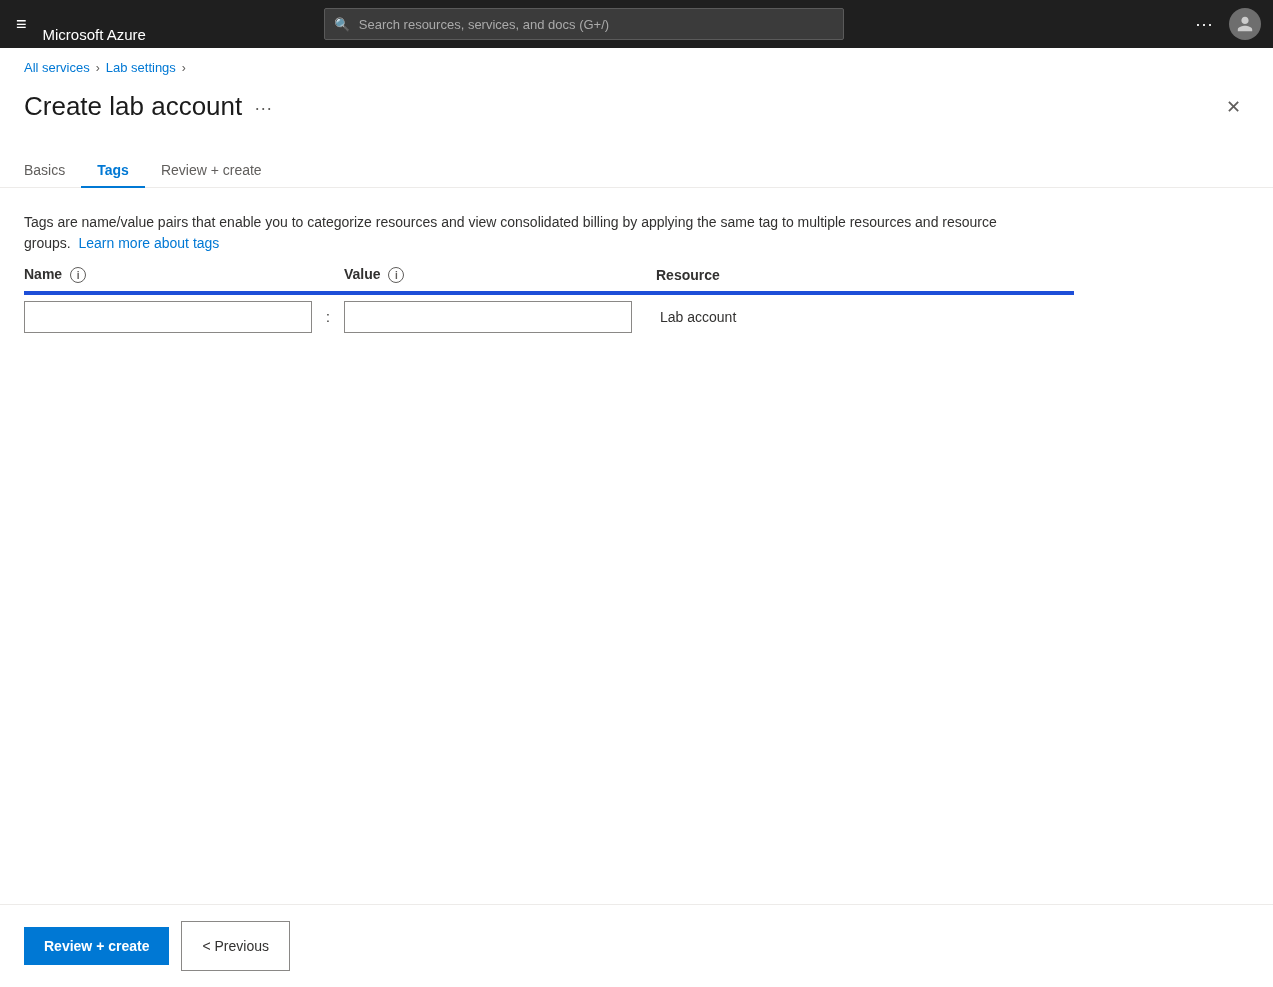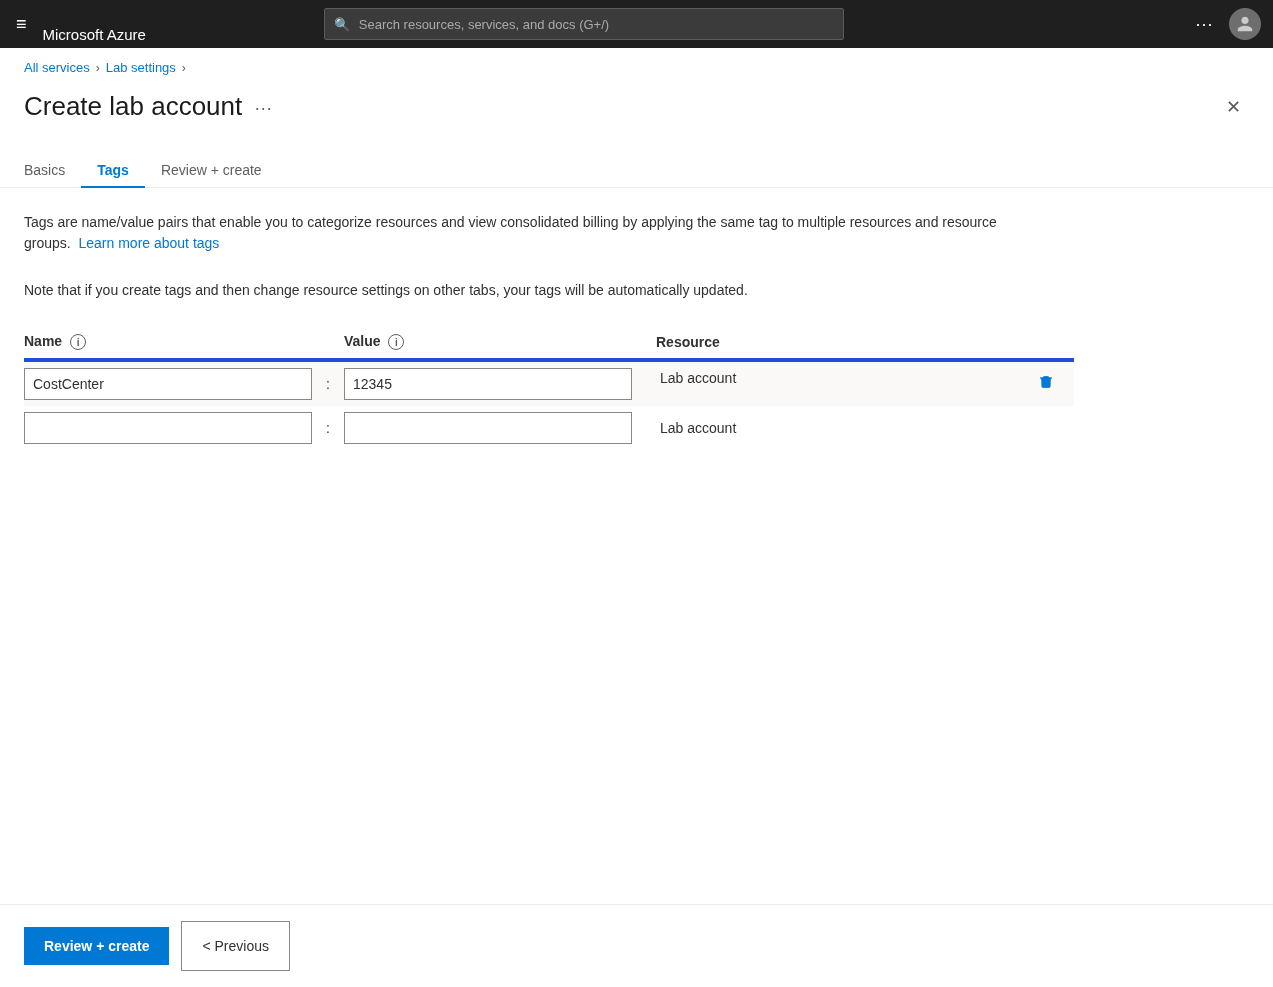--- a/index.html
+++ b/index.html
@@ -144,21 +144,21 @@
 
     
     .content {
       padding: 24px 24px 0 24px;
     }
     .description-text {
       font-size: 14px;
       color: #323130;
       line-height: 1.5;
       max-width: 980px;
-      margin-bottom: 26px;
+      margin-bottom: 4px;
     }
     .description-text a {
       color: #0078d4;
       text-decoration: none;
     }
     .note-text {
       font-size: 14px;
       color: #323130;
       line-height: 1.5;
       max-width: 980px;
@@ -318,61 +318,38 @@
   <div class="tab">Basics</div>
   <div class="tab active">Tags</div>
   <div class="tab">Review + create</div>
 </div>
 
 <div class="content">
   <p class="description-text">
     <span>Tags are name/value pairs that enable you to categorize resources and view consolidated billing by applying the same tag to multiple resources and resource groups.</span>
     &nbsp;<a>Learn more about tags</a>
   </p>
-  <p class="note-text">Note that if you create tags and then change resource settings on other tabs, your tags will be automatically updated.</p>
 
   <table class="tags-table">
     <thead>
       <tr>
         <th>
           <span>Name</span>
           <span class="info-icon">i</span>
         </th>
         <th></th>
         <th>
           <span>Value</span>
           <span class="info-icon">i</span>
         </th>
         <th>Resource</th>
       </tr>
     </thead>
     <tbody>
 
-      <tr class="filled-row">
-        <td>
-          <input type="text" class="tag-input filled-input" value="CostCenter" style="">
-        </td>
-        <td class="colon-cell">:</td>
-        <td>
-          <input type="text" class="tag-input filled-input" value="12345" style="">
-        </td>
-        <td>
-          <span class="resource-cell">Lab account</span>
-          <button class="delete-btn" title="Delete">
-            <svg width="16" height="16" viewBox="0 0 24 24" fill="#0078d4">
-                <path d="M3 6h18M8 6V4h8v2M19 6l-1 14H6L5 6"></path>
-                <path d="M3 6h18" stroke="#0078d4" stroke-width="2" fill="none"></path>
-                <rect x="5" y="6" width="14" height="2" fill="#0078d4"></rect>
-                <path d="M8 10v8M12 10v8M16 10v8" stroke="#0078d4" stroke-width="1.5" fill="none"></path>
-                <rect x="6" y="7" width="12" height="13" rx="1" fill="none" stroke="#0078d4" stroke-width="1.5"></rect>
-                <rect x="8" y="4" width="8" height="3" rx="1" fill="none" stroke="#0078d4" stroke-width="1.5"></rect>
-              </svg>
-          </button>
-        </td>
-      </tr>
 
       <tr>
         <td>
           <input type="text" class="tag-input" value="" style="">
         </td>
         <td class="colon-cell">:</td>
         <td>
           <input type="text" class="tag-input" value="" style="">
         </td>
         <td>

